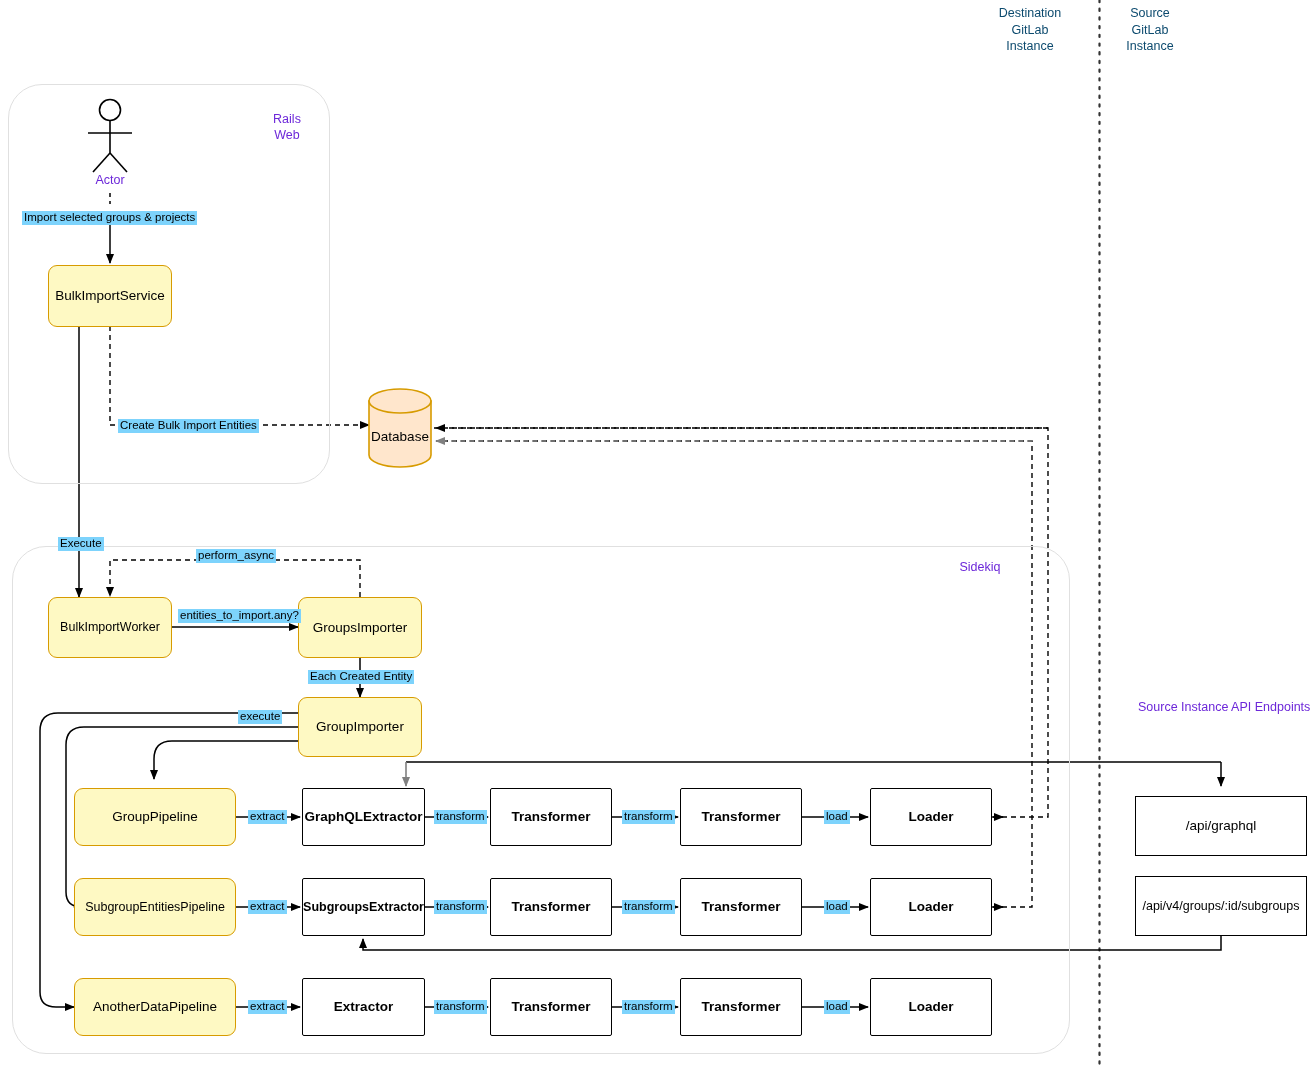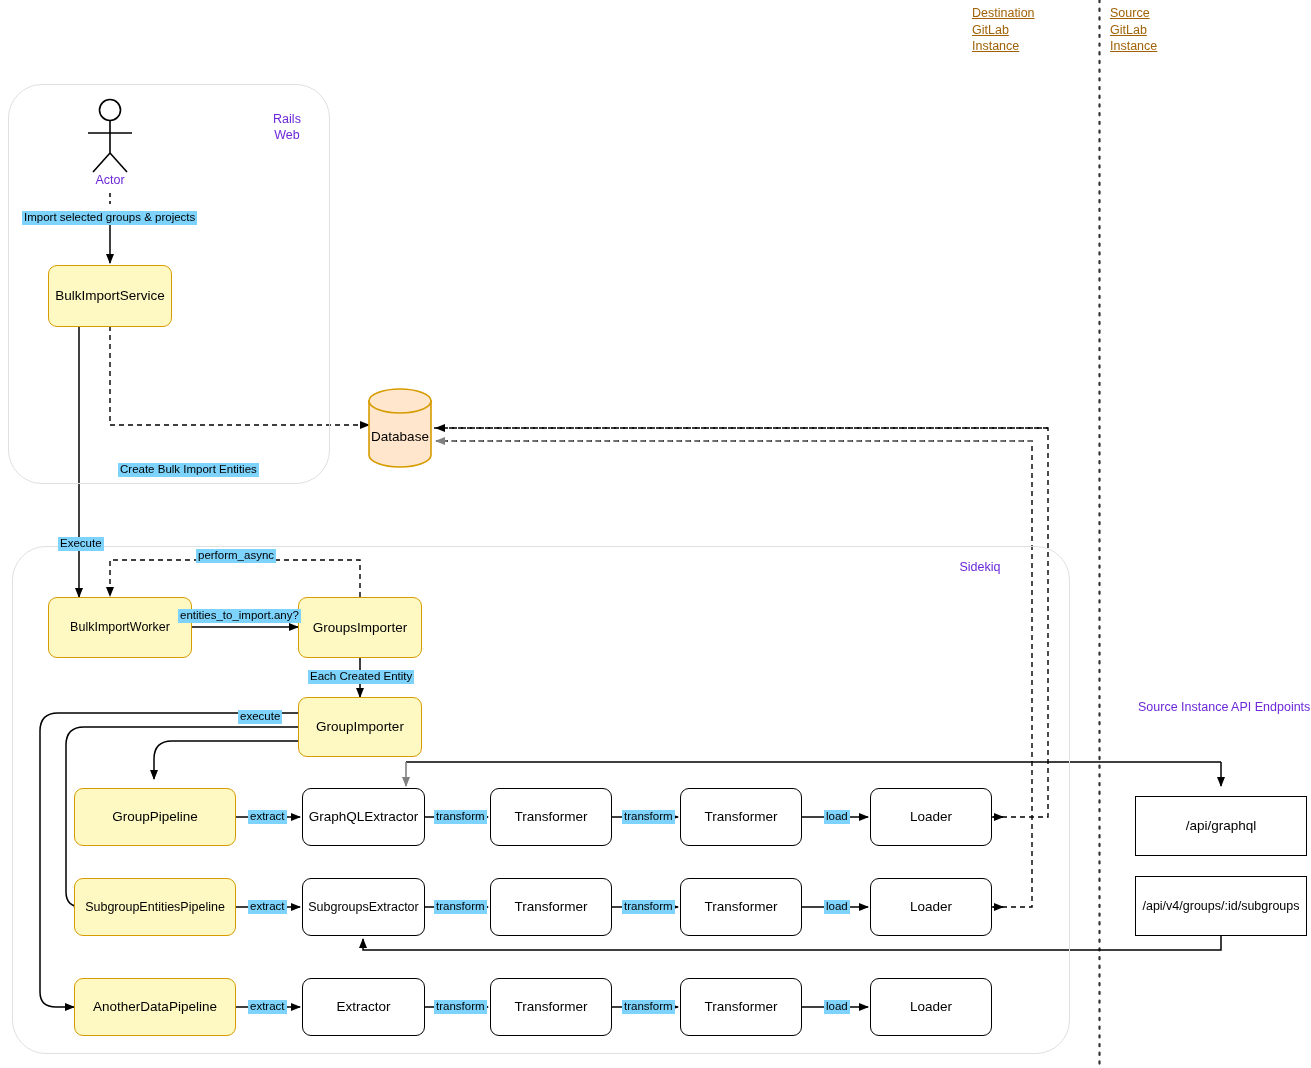--- a/index.html
+++ b/index.html
@@ -34,21 +34,22 @@
     color:#000;
   }
   .orange{
     background:#fef9c3;
     border:1.6px solid #d79b00;
     border-radius:9px;
   }
   .plain{
     background:#ffffff;
     border:1.4px solid #000000;
-    border-radius:9px;
+    border-radius:2px;
+    font-weight:bold;
   }
   .sharp{
     background:#ffffff;
     border:1.4px solid #000000;
     border-radius:0;
   }
   .container-box{
     position:absolute;
     box-sizing:border-box;
     border:1.3px solid #e0e0e0;
@@ -69,23 +70,23 @@
     line-height:1.2;
     color:#000;
     background:#7dd3fc;
     padding:0 2px;
     white-space:nowrap;
   }
   .hdr{
     position:absolute;
     font-size:12.5px;
     line-height:1.32;
-    color:#a16207;
+    text-align:center;
+    color:#0c4a6e;
     white-space:pre-line;
-    text-decoration:underline;
   }
 </style>
 </head>
 <body>
 
 <div id="canvas">
 
   <svg class="layer" viewBox="0 0 1311 1068">
     <defs>
       <marker id="ah" markerWidth="10" markerHeight="8" refX="9" refY="4" orient="auto" markerUnits="userSpaceOnUse">
@@ -180,21 +181,21 @@
   <div class="node orange" style="left:48px; top:265px; width:124px; height:62px;">BulkImportService</div>
 
   <div style="position:absolute; left:368px; top:388px; width:74px; height:80px;">
     <svg viewBox="0 0 64 80" style="position:absolute;left:0;top:0;width:64px;height:80px;">
       <path d="M1,13 L1,67 A31,12 0 0 0 63,67 L63,13 Z" fill="#ffe6cc" stroke="#d79b00" stroke-width="1.6"></path>
       <ellipse cx="32" cy="13" rx="31" ry="12" fill="#ffe6cc" stroke="#d79b00" stroke-width="1.6"></ellipse>
     </svg>
     <div class="node" style="left:0; top:0; width:64px; height:80px; padding-top:18px;">Database</div>
   </div>
 
-  <div class="node orange" style="left:48px; top:597px; width:144px; height:61px; font-size:12.5px;">BulkImportWorker</div>
+  <div class="node orange" style="left:48px; top:597px; width:124px; height:61px; font-size:12.5px;">BulkImportWorker</div>
   <div class="node orange" style="left:298px; top:597px; width:124px; height:61px;">GroupsImporter</div>
   <div class="node orange" style="left:298px; top:697px; width:124px; height:60px;">GroupImporter</div>
 
   <div class="node orange" style="left:74px; top:788px; width:162px; height:58px;">GroupPipeline</div>
   <div class="node plain" style="left:302px; top:788px; width:123px; height:58px;">GraphQLExtractor</div>
   <div class="node plain" style="left:490px; top:788px; width:122px; height:58px;">Transformer</div>
   <div class="node plain" style="left:680px; top:788px; width:122px; height:58px;">Transformer</div>
   <div class="node plain" style="left:870px; top:788px; width:122px; height:58px;">Loader</div>
 
   <div class="node orange" style="left:74px; top:878px; width:162px; height:58px; font-size:12.5px;">SubgroupEntitiesPipeline</div>
@@ -206,21 +207,21 @@
   <div class="node orange" style="left:74px; top:978px; width:162px; height:58px;">AnotherDataPipeline</div>
   <div class="node plain" style="left:302px; top:978px; width:123px; height:58px;">Extractor</div>
   <div class="node plain" style="left:490px; top:978px; width:122px; height:58px;">Transformer</div>
   <div class="node plain" style="left:680px; top:978px; width:122px; height:58px;">Transformer</div>
   <div class="node plain" style="left:870px; top:978px; width:122px; height:58px;">Loader</div>
 
   <div class="node sharp" style="left:1135px; top:796px; width:172px; height:60px;">/api/graphql</div>
   <div class="node sharp" style="left:1135px; top:876px; width:172px; height:60px; font-size:12.5px;">/api/v4/groups/:id/subgroups</div>
 
   <div class="edge-lbl" style="left:22px; top:211px;">Import selected groups &amp; projects</div>
-  <div class="edge-lbl" style="left:118px; top:419px;margin-top:44px;">Create Bulk Import Entities</div>
+  <div class="edge-lbl" style="left:118px; top:419px;">Create Bulk Import Entities</div>
   <div class="edge-lbl" style="left:58px; top:537px;">Execute</div>
   <div class="edge-lbl" style="left:196px; top:549px;">perform_async</div>
   <div class="edge-lbl" style="left:178px; top:609px;">entities_to_import.any?</div>
   <div class="edge-lbl" style="left:308px; top:670px;">Each Created Entity</div>
   <div class="edge-lbl" style="left:238px; top:710px;">execute</div>
 
   <div class="edge-lbl" style="left:248px; top:810px;">extract</div>
   <div class="edge-lbl" style="left:434px; top:810px;">transform</div>
   <div class="edge-lbl" style="left:622px; top:810px;">transform</div>
   <div class="edge-lbl" style="left:824px; top:810px;">load</div>

